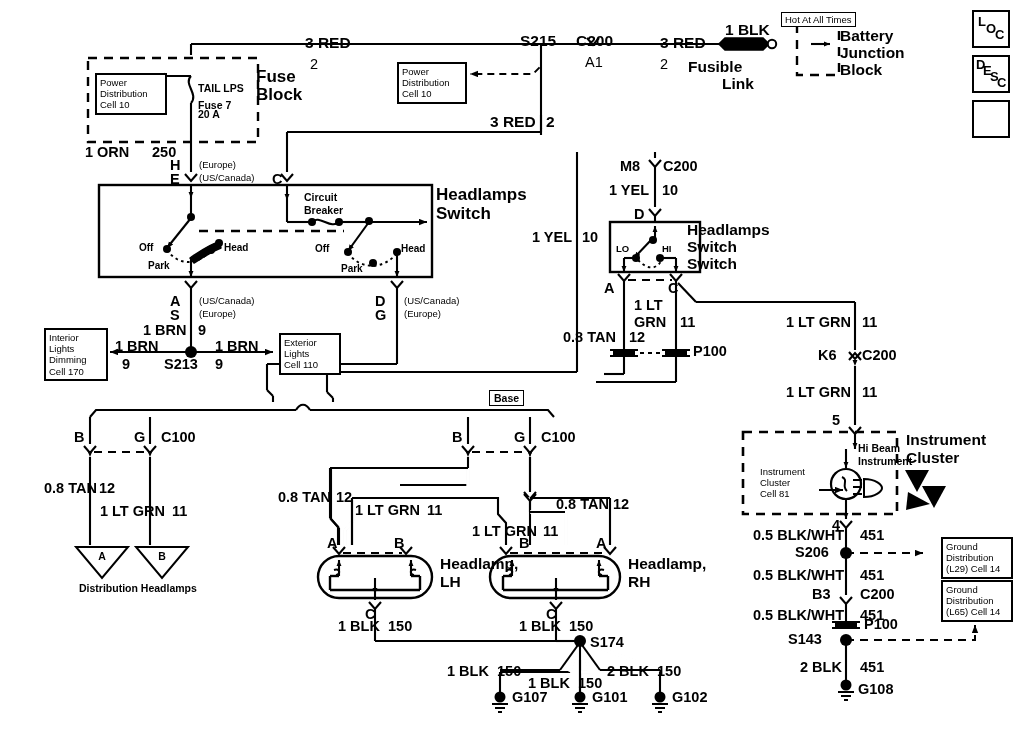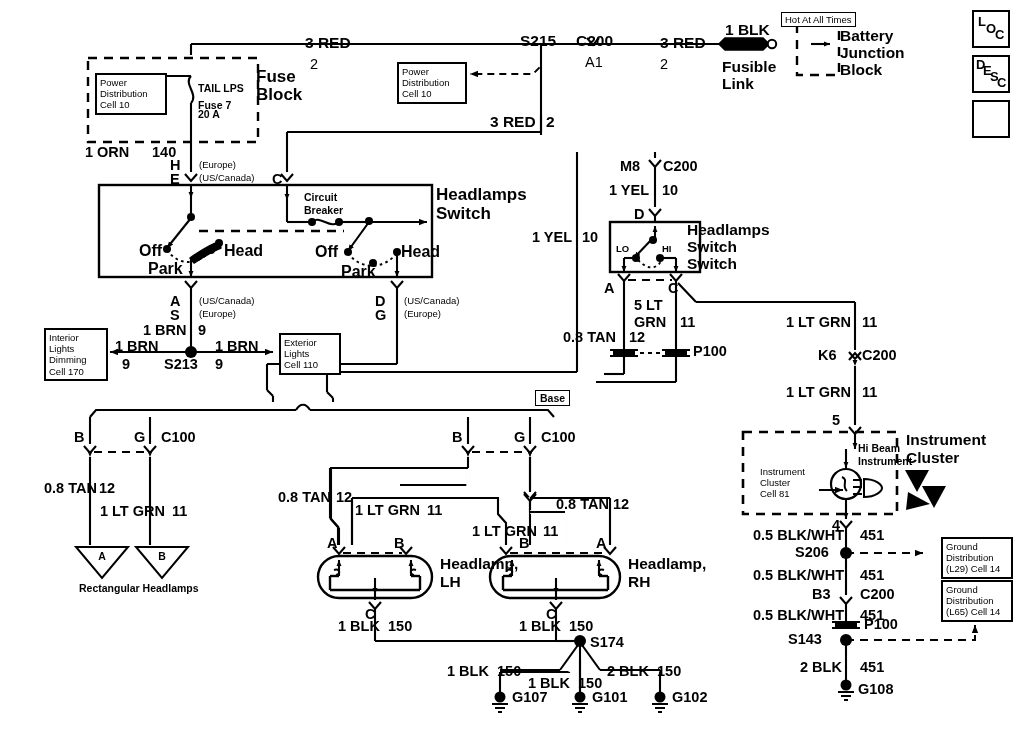--- a/index.html
+++ b/index.html
@@ -5,21 +5,21 @@
 <style>
   html,body{margin:0;padding:0;background:#fff;}
   body{font-family:"Liberation Sans",sans-serif;}
   #page{position:relative;width:1024px;height:731px;background:#fff;overflow:hidden;}
   #page svg{position:absolute;left:0;top:0;width:1024px;height:731px;}
   .lbl{position:absolute;white-space:nowrap;color:#000;line-height:1.05;}
   .f14{font-size:14.5px;}
   .f15{font-size:15.5px;}
   .f11{font-size:10.5px;}
   .f10{font-size:9.5px;}
-  .f12{font-size:16px;}
+  .f12{font-size:10px;}
   .f17{font-size:17px;}
   .bold{font-weight:bold;}
   .ctr{text-align:center;}
   .boxlbl{position:absolute;border:2px solid #000;background:#fff;
           font-size:9.5px;line-height:1.18;padding:2px 3px;color:#000;}
   .htile{position:absolute;border:2px solid #000;background:#fff;
          width:34px;height:34px;}
   .htile span{position:absolute;font-size:13px;font-weight:bold;}
   .hot{position:absolute;border:1.5px solid #000;background:#fff;
        font-size:9.5px;padding:1px 3px;}
@@ -505,39 +505,39 @@
 </svg>
 
 <div class="lbl f15 bold" style="left:305px;top:35px;">3 RED</div>
 <div class="lbl f14" style="left:310px;top:57px;">2</div>
 <div class="lbl f15 bold" style="left:520px;top:33px;">S215</div>
 <div class="lbl f15 bold" style="left:576px;top:33px;">C200</div>
 <div class="lbl f14" style="left:585px;top:55px;">A1</div>
 <div class="lbl f15 bold" style="left:660px;top:35px;">3 RED</div>
 <div class="lbl f14" style="left:660px;top:57px;">2</div>
 <div class="lbl f15 bold" style="left:725px;top:22px;">1 BLK</div>
-<div class="lbl f15 bold" style="left:722px;top:59px;">Fusible</div>
+<div class="lbl f15 bold" style="left:688px;top:59px;">Fusible</div>
 <div class="lbl f15 bold" style="left:722px;top:76px;">Link</div>
 <div class="hot" style="left:781px;top:12px;">Hot At All Times</div>
 <div class="lbl f15 bold" style="left:840px;top:28px;">Battery</div>
 <div class="lbl f15 bold" style="left:840px;top:45px;">Junction</div>
 <div class="lbl f15 bold" style="left:840px;top:62px;">Block</div>
 <div class="lbl f15 bold" style="left:490px;top:114px;">3 RED</div>
 <div class="lbl f15 bold" style="left:546px;top:114px;">2</div>
 
 <div class="boxlbl" style="left:95px;top:73px;width:62px;white-space:pre;">Power
 Distribution
 Cell 10</div>
 <div class="lbl f11 bold" style="left:198px;top:83px;">TAIL LPS</div>
 <div class="lbl f11 bold" style="left:198px;top:100px;">Fuse 7</div>
 <div class="lbl f11 bold" style="left:198px;top:109px;">20 A</div>
 <div class="lbl f17 bold" style="left:256px;top:68px;">Fuse</div>
 <div class="lbl f17 bold" style="left:256px;top:86px;">Block</div>
 <div class="lbl f14 bold" style="left:85px;top:145px;">1 ORN</div>
-<div class="lbl f14 bold" style="left:152px;top:145px;">140</div>
+<div class="lbl f14 bold" style="left:152px;top:145px;">250</div>
 <div class="lbl f14 bold" style="left:170px;top:158px;">H</div>
 <div class="lbl f14 bold" style="left:170px;top:172px;">E</div>
 <div class="lbl f10" style="left:199px;top:160px;">(Europe)</div>
 <div class="lbl f10" style="left:199px;top:173px;">(US/Canada)</div>
 
 <div class="boxlbl" style="left:397px;top:62px;width:60px;white-space:pre;">Power
 Distribution
 Cell 10</div>
 
 <div class="lbl f17 bold" style="left:436px;top:186px;">Headlamps</div>
@@ -582,39 +582,39 @@
 <div class="lbl f14 bold" style="left:634px;top:207px;">D</div>
 <div class="lbl f15 bold" style="left:687px;top:222px;">Headlamps</div>
 <div class="lbl f15 bold" style="left:687px;top:239px;">Switch</div>
 <div class="lbl f15 bold" style="left:687px;top:256px;">Switch</div>
 <div class="lbl f10 bold" style="left:616px;top:244px;">LO</div>
 <div class="lbl f10 bold" style="left:662px;top:244px;">HI</div>
 <div class="lbl f14 bold" style="left:604px;top:281px;">A</div>
 <div class="lbl f14 bold" style="left:668px;top:281px;">C</div>
 <div class="lbl f14 bold" style="left:532px;top:230px;">1 YEL</div>
 <div class="lbl f14 bold" style="left:582px;top:230px;">10</div>
-<div class="lbl f14 bold" style="left:634px;top:298px;">5 LT</div>
+<div class="lbl f14 bold" style="left:634px;top:298px;">1 LT</div>
 <div class="lbl f14 bold" style="left:634px;top:315px;">GRN</div>
 <div class="lbl f14 bold" style="left:680px;top:315px;">11</div>
 <div class="lbl f14 bold" style="left:563px;top:330px;">0.8 TAN</div>
 <div class="lbl f14 bold" style="left:629px;top:330px;">12</div>
 <div class="lbl f14 bold" style="left:693px;top:344px;">P100</div>
 
-<div class="basebx" style="left:489px;top:390px;margin-left:46px;">Base</div>
+<div class="basebx" style="left:489px;top:390px;">Base</div>
 
 <div class="lbl f14 bold" style="left:74px;top:430px;">B</div>
 <div class="lbl f14 bold" style="left:134px;top:430px;">G</div>
 <div class="lbl f14 bold" style="left:161px;top:430px;">C100</div>
 <div class="lbl f14 bold" style="left:44px;top:481px;">0.8 TAN</div>
 <div class="lbl f14 bold" style="left:99px;top:481px;">12</div>
 <div class="lbl f14 bold" style="left:100px;top:504px;">1 LT GRN</div>
 <div class="lbl f14 bold" style="left:172px;top:504px;">11</div>
 <div class="lbl f11 bold ctr" style="left:94px;top:551px;width:16px;">A</div>
 <div class="lbl f11 bold ctr" style="left:154px;top:551px;width:16px;">B</div>
-<div class="lbl f11 bold" style="left:79px;top:583px;">Rectangular Headlamps</div>
+<div class="lbl f11 bold" style="left:79px;top:583px;">Distribution Headlamps</div>
 
 <div class="lbl f14 bold" style="left:452px;top:430px;">B</div>
 <div class="lbl f14 bold" style="left:514px;top:430px;">G</div>
 <div class="lbl f14 bold" style="left:541px;top:430px;">C100</div>
 <div class="lbl f14 bold" style="left:278px;top:490px;">0.8 TAN</div>
 <div class="lbl f14 bold" style="left:336px;top:490px;">12</div>
 <div class="lbl f14 bold" style="left:355px;top:503px;">1 LT GRN</div>
 <div class="lbl f14 bold" style="left:427px;top:503px;">11</div>
 <div class="lbl f14 bold" style="left:472px;top:524px;">1 LT GRN</div>
 <div class="lbl f14 bold" style="left:543px;top:524px;">11</div>

